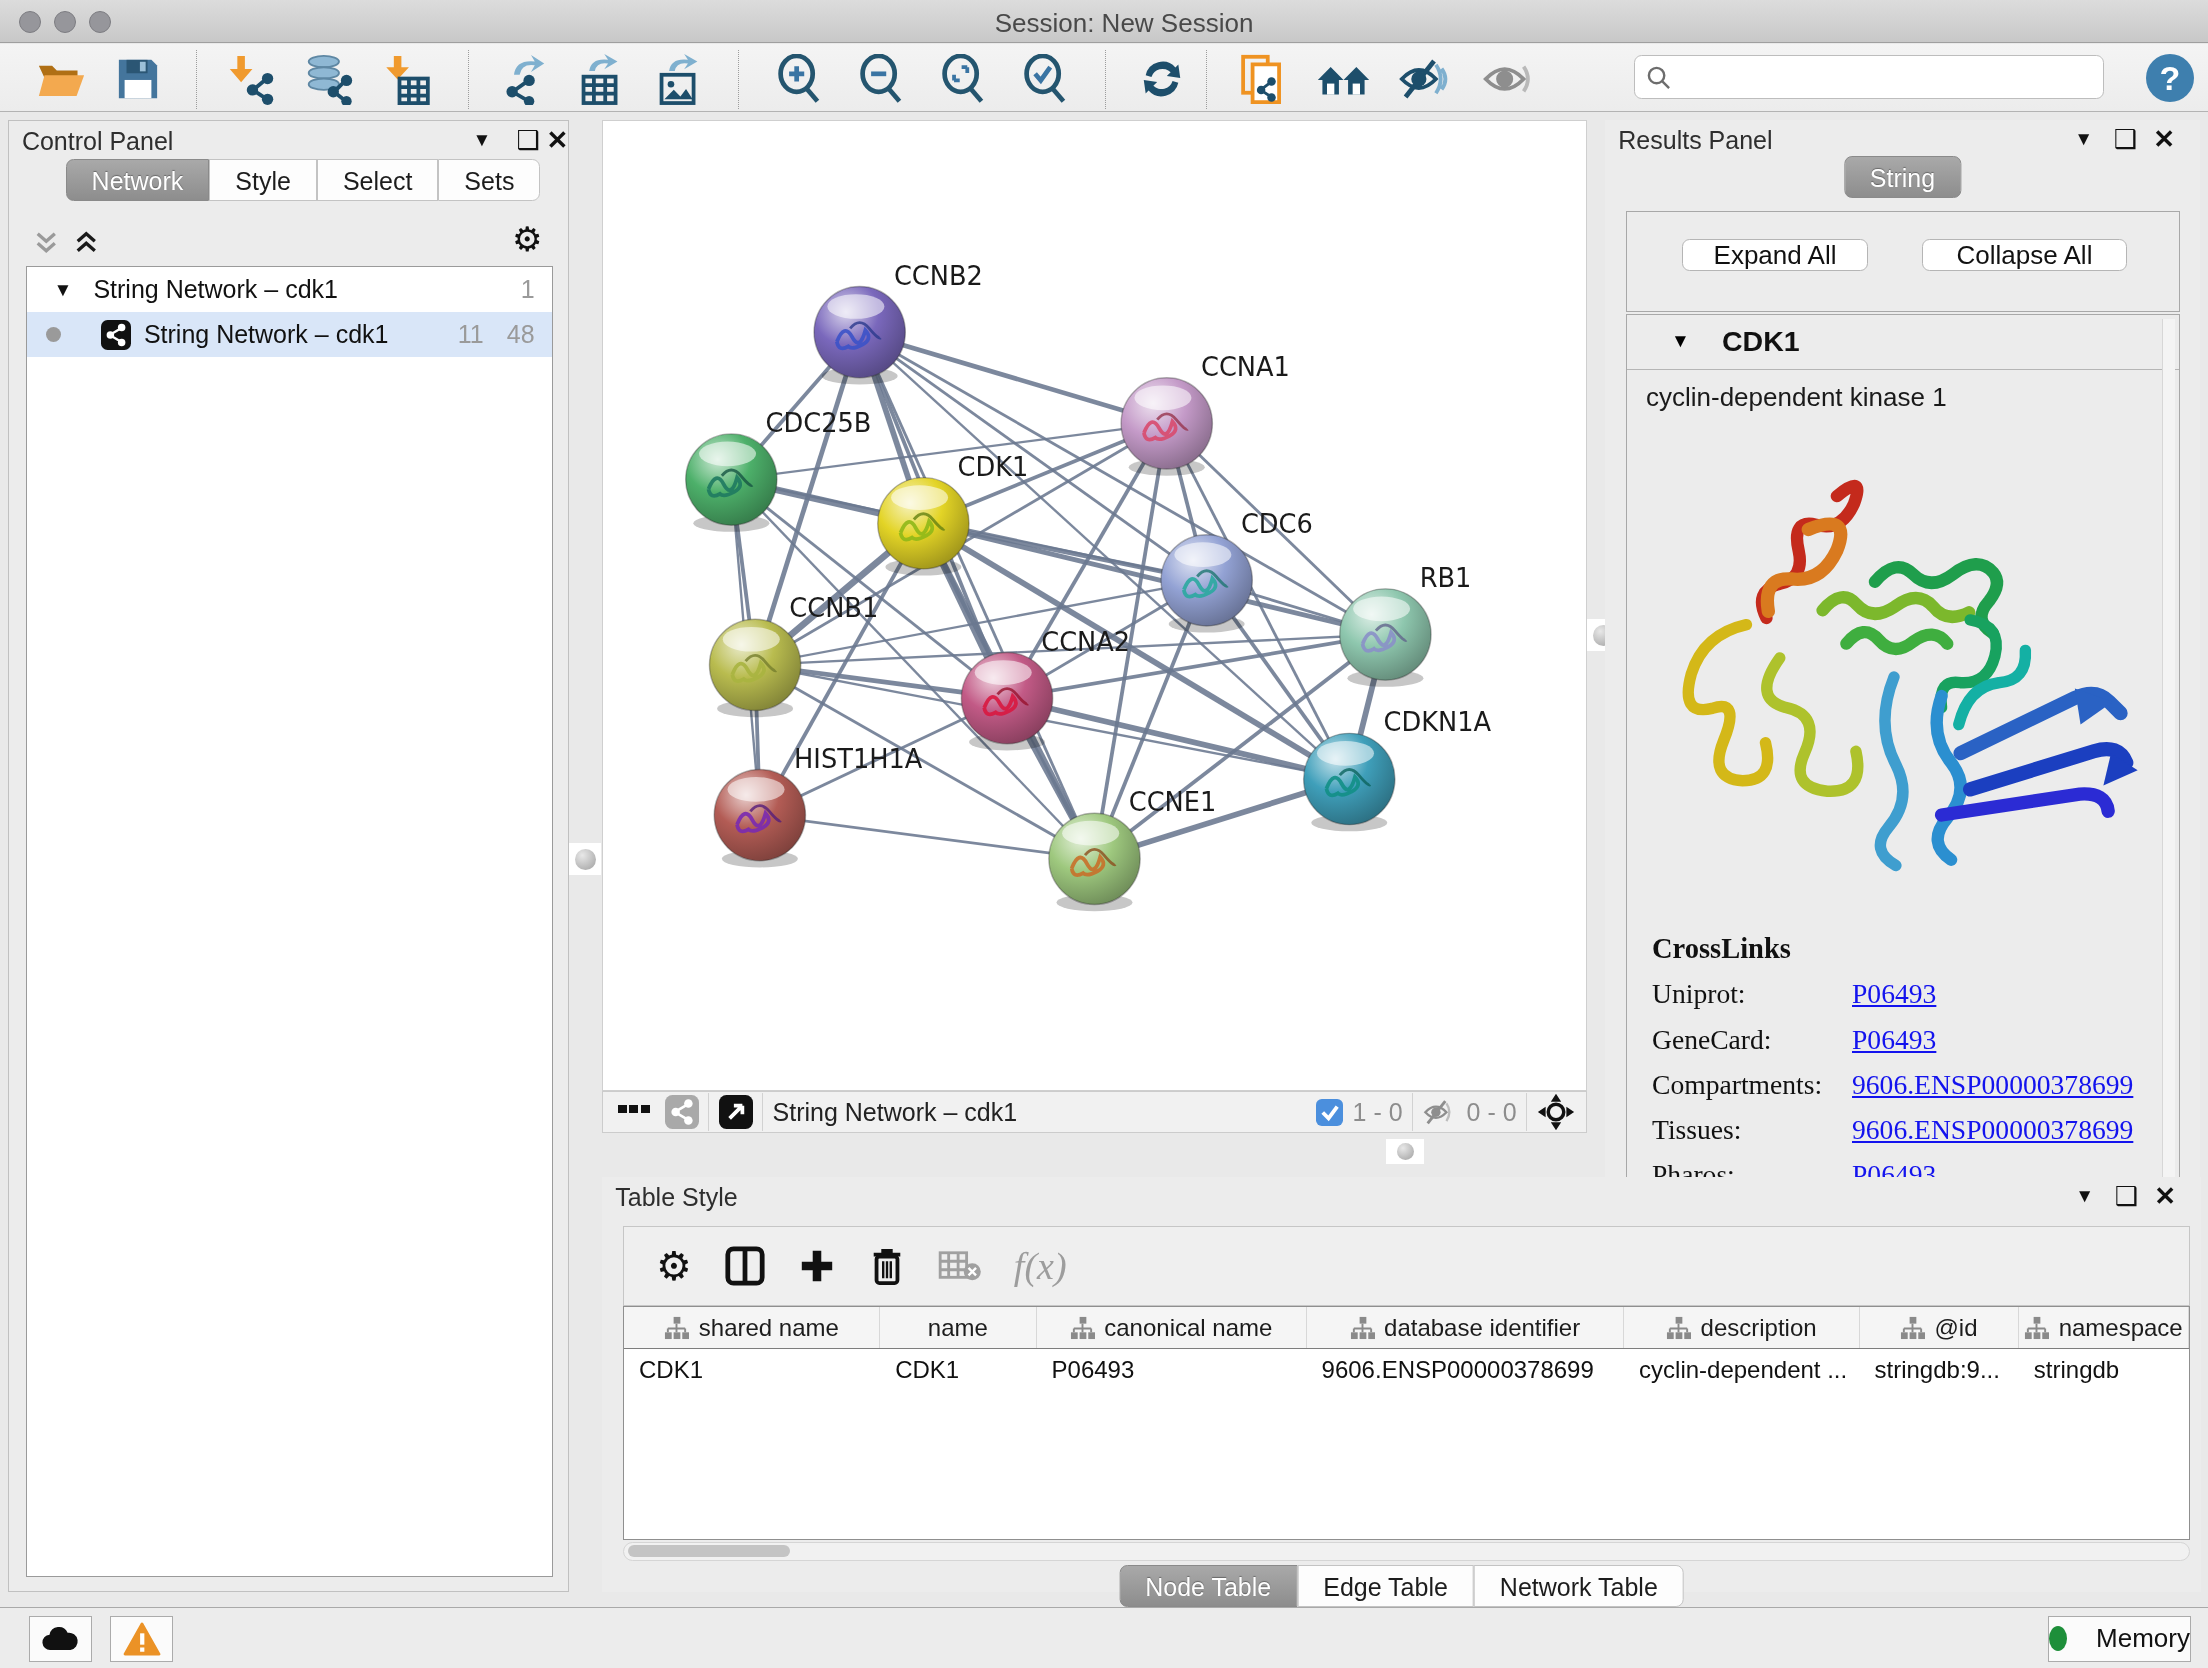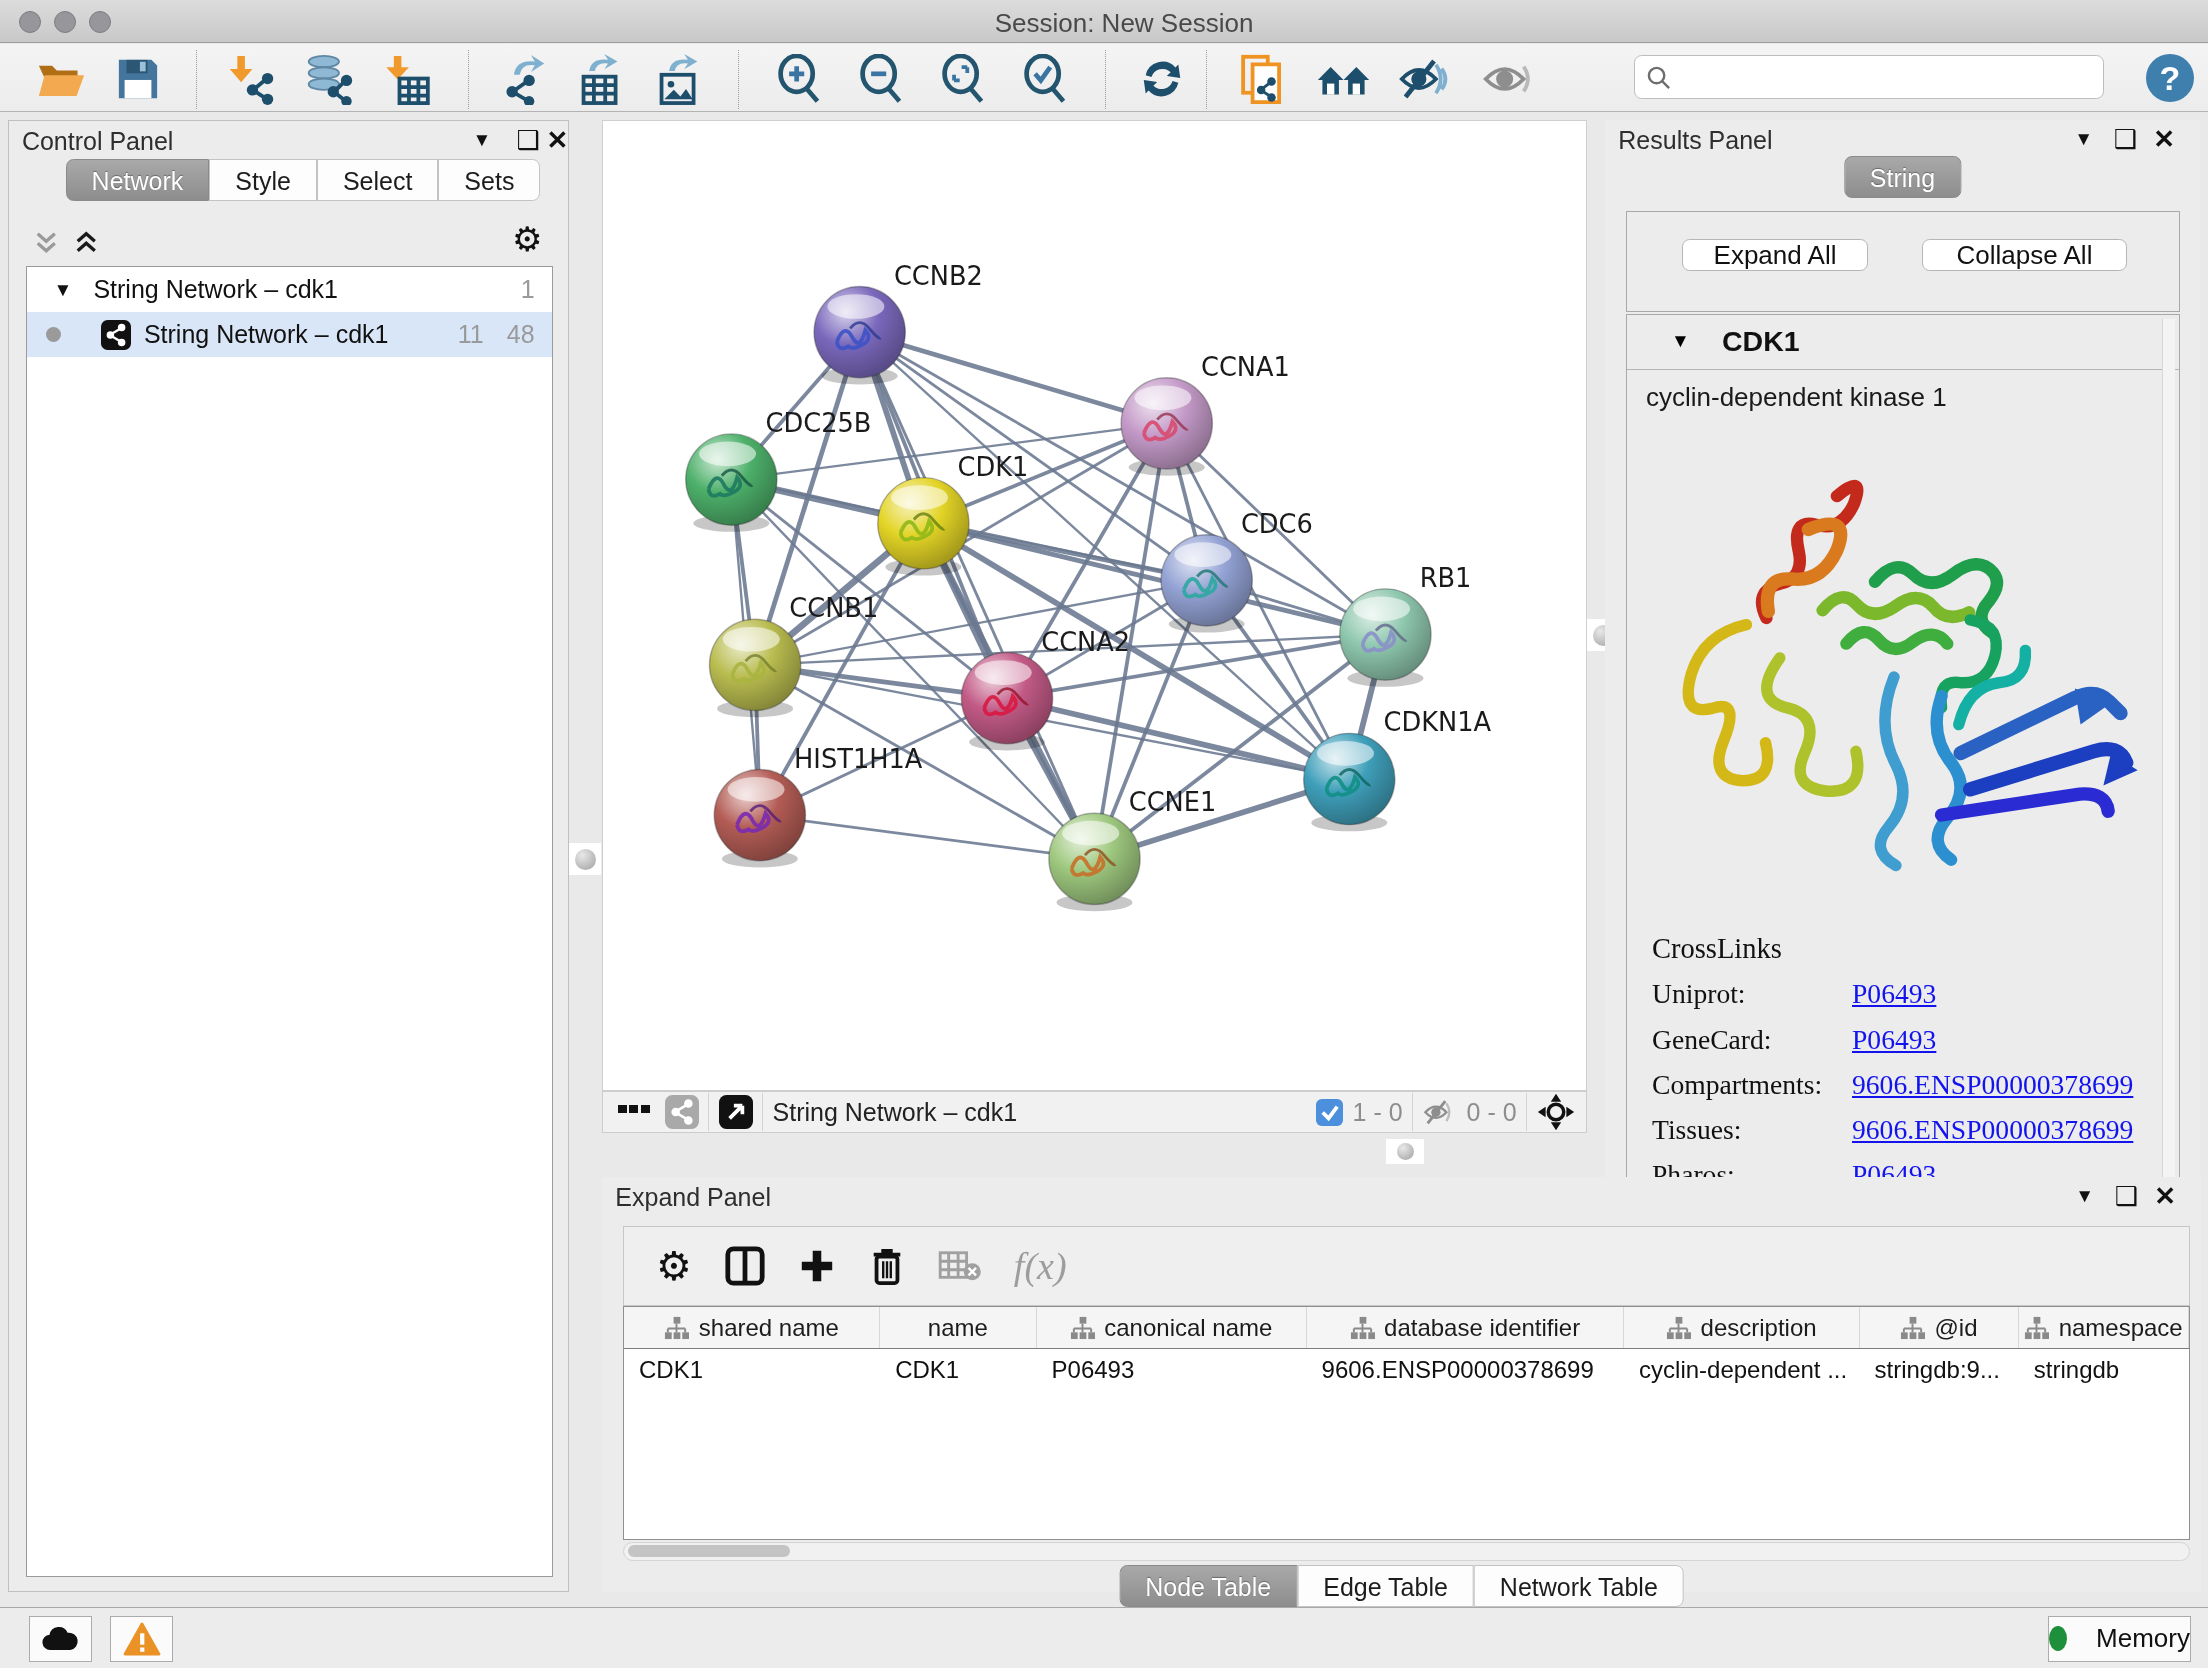--- a/index.html
+++ b/index.html
@@ -65,21 +65,21 @@
   #rp-box1{position:absolute;left:21px;top:91px;width:554px;height:101px;background:#ececec;border:1px solid #a8a8a8;}
   #rp-box2{position:absolute;left:21px;top:194px;width:554px;height:913px;background:#ececec;border:1px solid #a8a8a8;}
   .rp-btn{position:absolute;top:27px;height:32px;background:#fff;border:1px solid #b5b5b5;border-radius:7.6px;
     font-size:26px;color:#111;display:flex;align-items:center;justify-content:center;}
   #rp-generow{position:absolute;left:0;top:0;width:100%;height:55px;border-bottom:1.9px solid #b5b5b5;}
   #rp-genename{position:absolute;left:95px;top:9.5px;font-size:28.5px;font-weight:bold;color:#111;}
   #rp-desc{position:absolute;left:5.7px;top:61px;width:533px;font-size:26px;color:#1a1a1a;padding:5.7px 13.3px;}
   #rp-protein{position:absolute;left:28.5px;top:124px;}
   .xl{font-family:"Liberation Serif",serif;}
   #rp-crosslinks{position:absolute;left:25px;top:618px;width:504px;}
-  #xl-title{font-size:28.5px;font-weight:normal;color:#111;}
+  #xl-title{font-size:28.5px;font-weight:bold;color:#111;}
   .xl-row{display:flex;margin-top:13.3px;font-size:27.6px;color:#111;}
   .xl-label{width:200px;}
   .xl-val{color:#1313ee;text-decoration:underline;}
   #rp-scroll{position:absolute;right:3.8px;top:3.8px;width:13.3px;height:904px;background:#f4f4f4;border-left:1px solid #d7d7d7;}
 
   
   #table-panel{position:absolute;left:602px;top:1177px;width:1599px;height:415px;background:#ececec;}
   #tp-toolbar{position:absolute;left:21px;top:49px;width:1567px;height:80px;background:#efefef;border:1px solid #c6c6c6;display:flex;align-items:center;}
   .tp-ic{margin-left:32px;display:flex;align-items:center;}
   #tp-table{position:absolute;left:21px;top:129px;width:1567px;height:234px;background:#fff;border:1px solid #8f8f8f;overflow:hidden;}
@@ -651,21 +651,21 @@
               <span class="xl-label xl">Pharos:</span>
               <span class="xl-val xl">P06493</span>
             </div>
           </div>
       </div>
       <div id="rp-scroll"></div>
     </div>
   </div>
 
   <div id="table-panel">
-    <div style="position:absolute;left:13.3px;top:5.7px" class="panel-title">Expand Panel</div>
+    <div style="position:absolute;left:13.3px;top:5.7px" class="panel-title">Table Style</div>
     <span class="hdr-tri" style="position:absolute;right:107px;top:7.6px">▼</span>
     <span class="panel-ctrl" style="position:absolute;right:63px;top:3.8px;font-size:26px">❑</span>
     <span class="panel-ctrl" style="position:absolute;right:25px;top:3.8px;font-weight:bold;font-size:26px">✕</span>
 
     <div id="tp-toolbar">
       <span class="tp-ic gear" style="font-size:40px">⚙</span>
       <span class="tp-ic">
         <svg width="42" height="42" viewBox="0 0 44 44">
             <rect x="4" y="4" width="36" height="36" rx="6" fill="none" stroke="#111" stroke-width="5"></rect>
             <path d="M22 4 v36" stroke="#111" stroke-width="5"></path>

